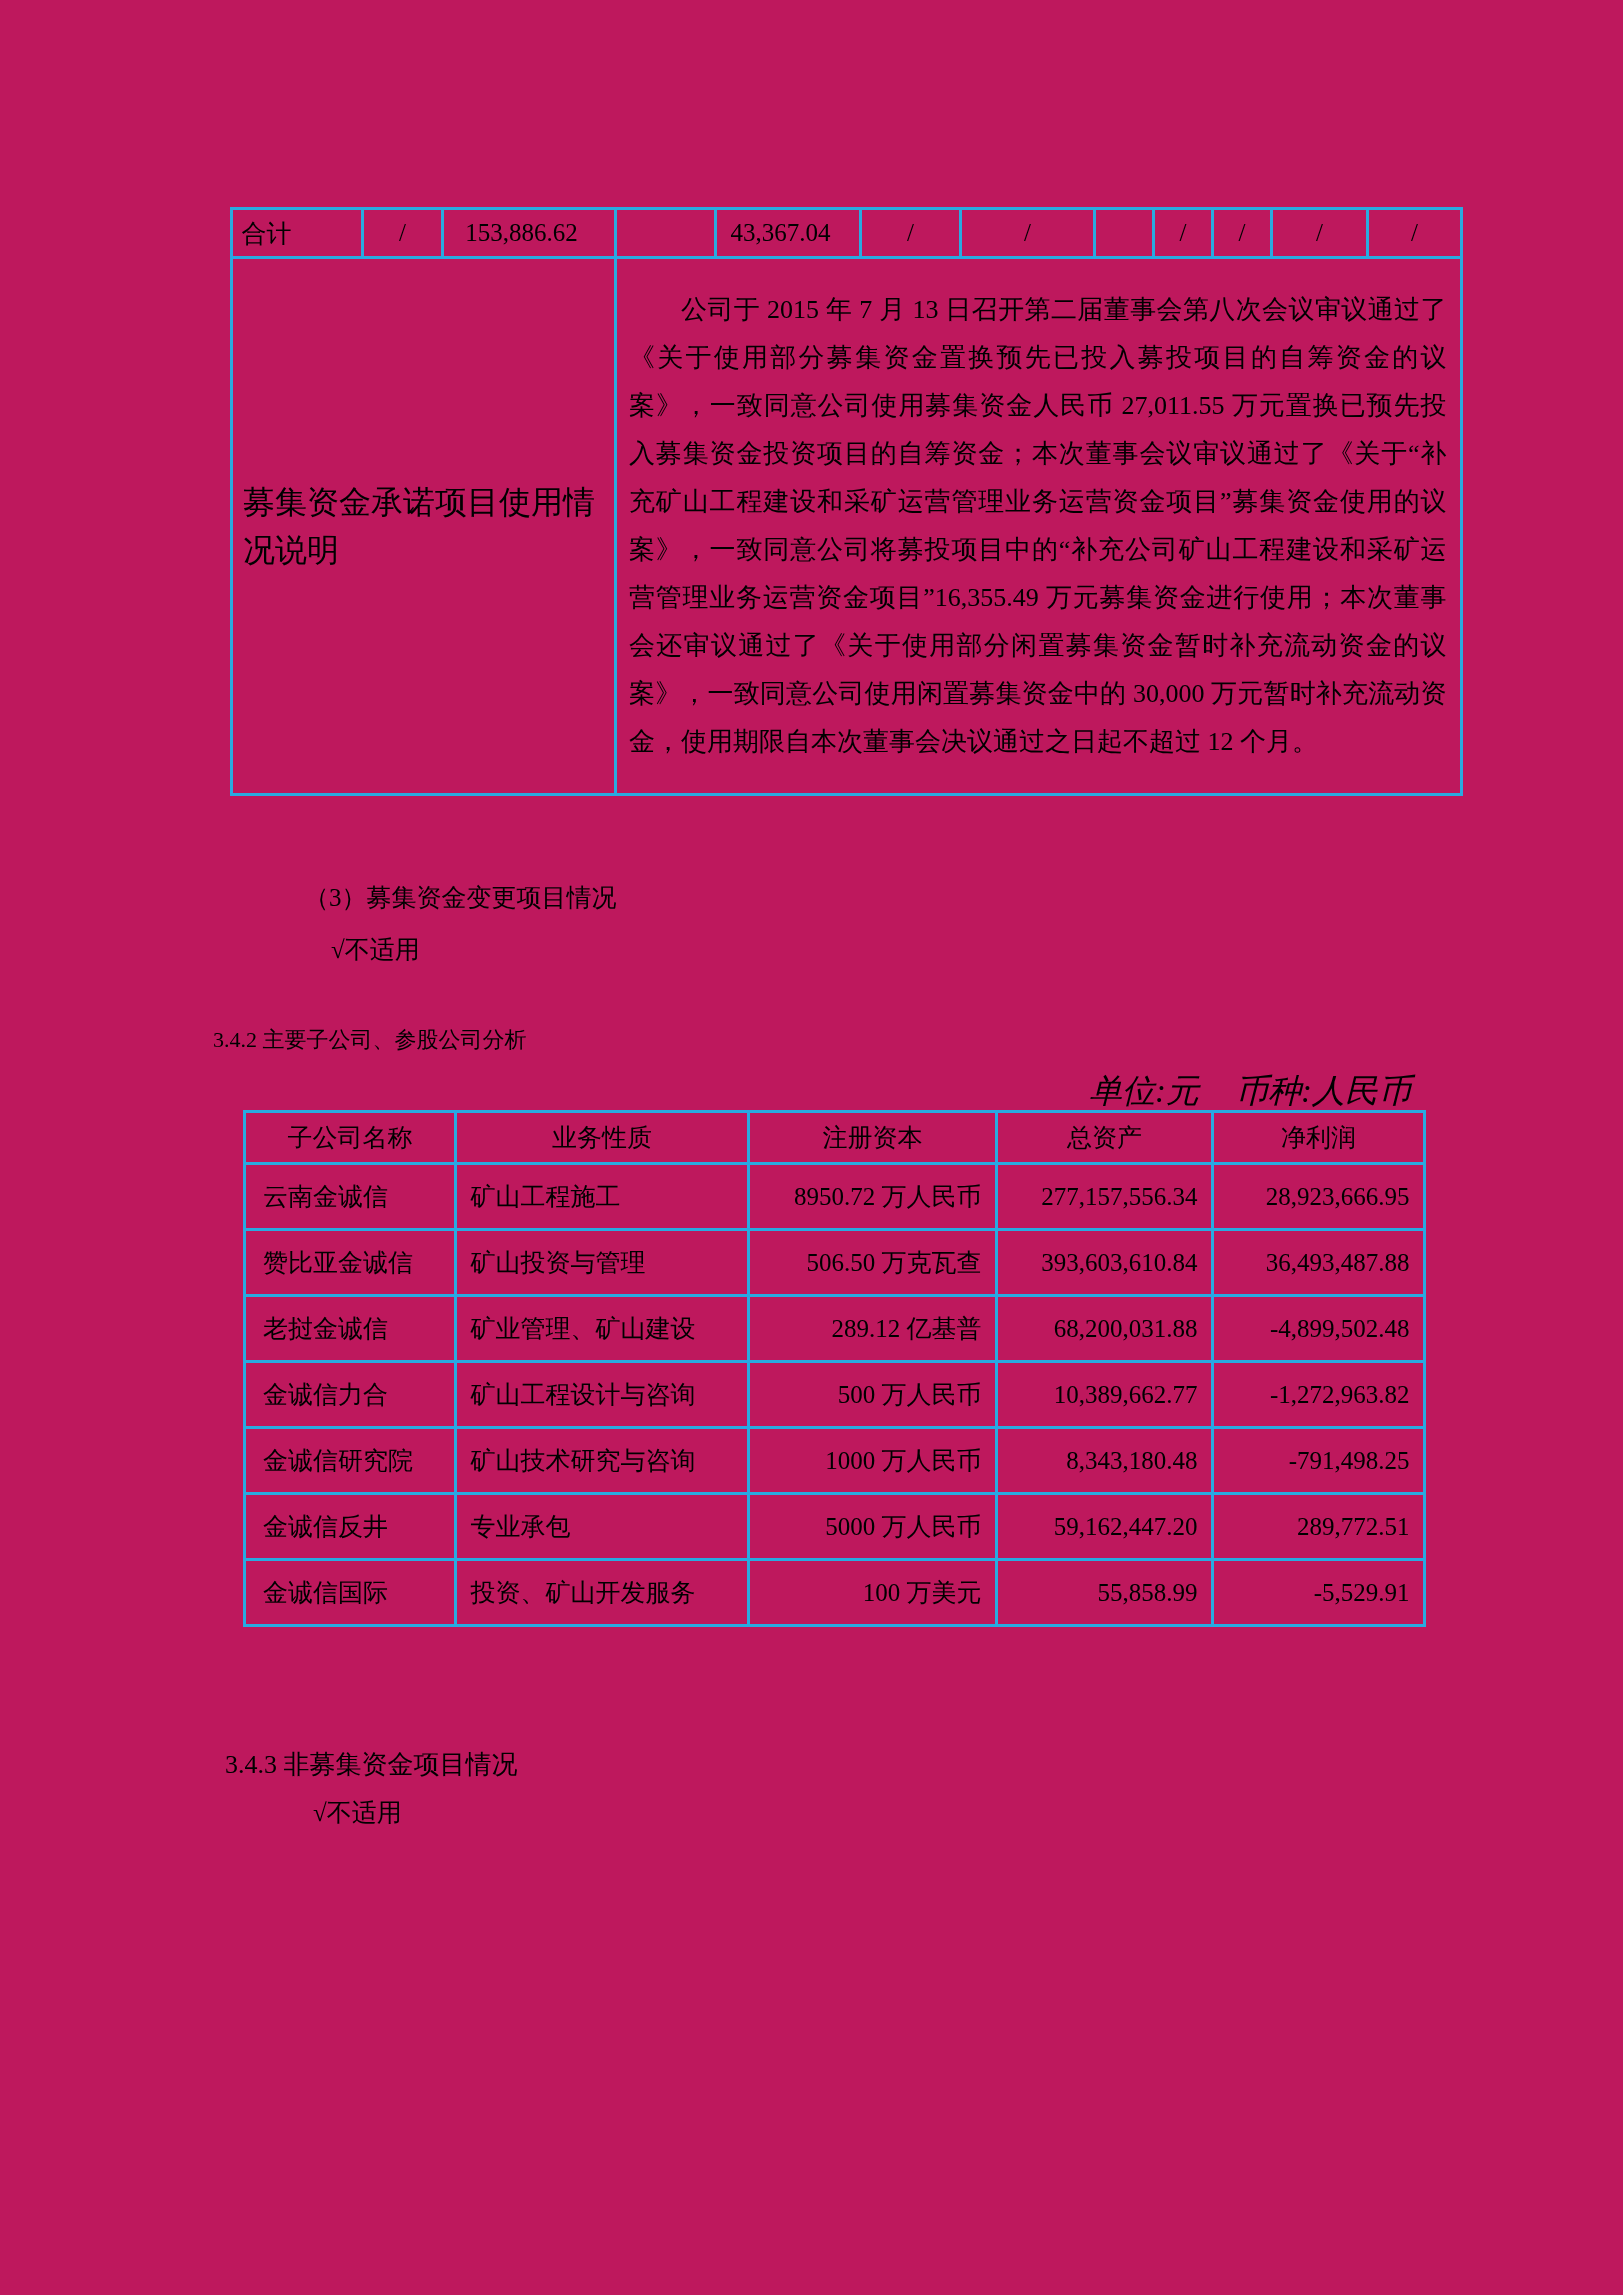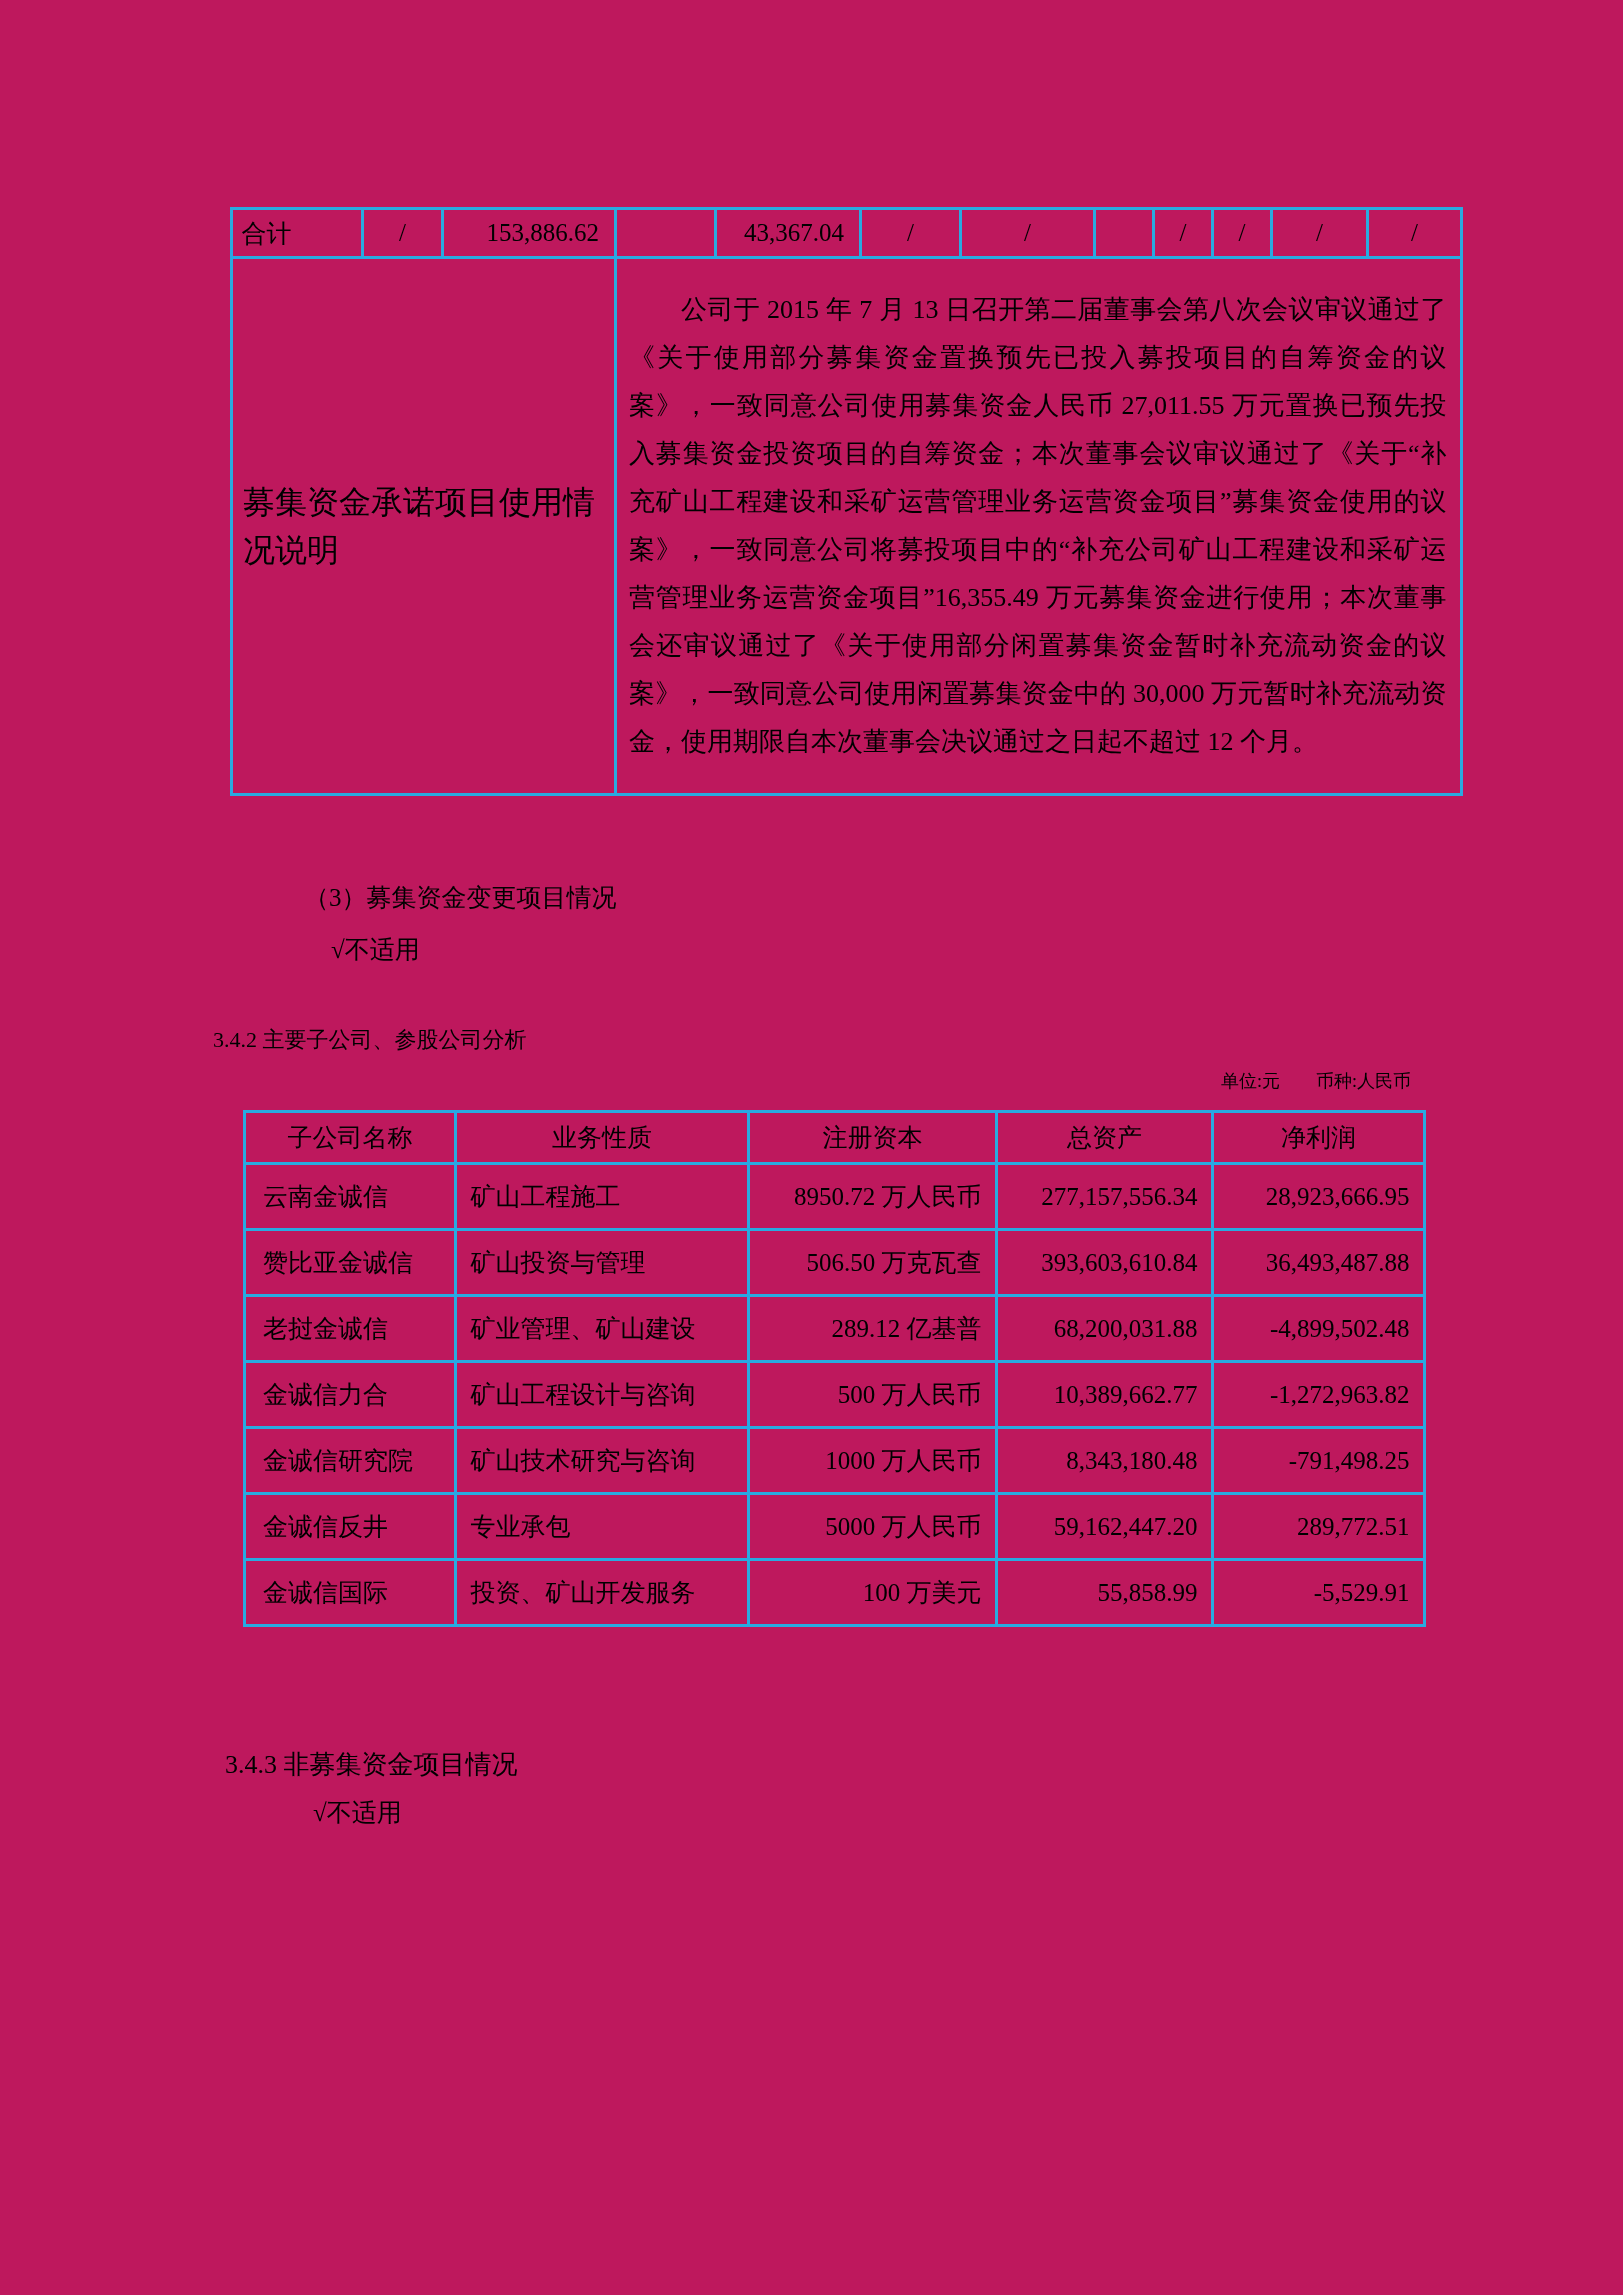--- a/index.html
+++ b/index.html
@@ -13,40 +13,40 @@
     font-family: "Liberation Serif", "DejaVu Serif", serif;
     overflow: hidden;
   }
   table { border-collapse: collapse; table-layout: fixed; }
   td, th { border: 3.4px solid #29aae1; font-weight: normal; }
 
   
   .t1 { position: absolute; left: 230px; top: 207px; width: 1231px; }
   .t1 td { font-size: 25px; height: 49px; white-space: nowrap; overflow: hidden; }
   .t1 .lbl { text-align: left; padding-left: 8.5px; }
-  .t1 .num { text-align: right; padding-right: 15px; }
+  .t1 .num { text-align: center; padding-right: 15px; }
   .t1 .slash { text-align: center; }
   .t1 .note-label {
     font-size: 32px; line-height: 48px; vertical-align: middle;
     padding: 0 15px 0 10px; text-align: left; white-space: normal;
   }
   .t1 .note-body {
     vertical-align: middle; padding: 3.4px 13.5px 3.4px 12px; white-space: normal;
   }
   .t1 .note-body p {
     font-size: 26px; line-height: 48px; text-align: justify; text-indent: 52px;
   }
   .t1 .big-row { height: 537px; }
 
   
   .line { position: absolute; font-size: 25px; white-space: nowrap; }
   .h-item3   { left: 304px; top: 881px; }
   .h-item3na { left: 331px; top: 933px; }
   .h-342     { left: 213px; top: 1025px; font-size: 22px; }
-  .unit-line { left: 243px; top: 1069px; width: 1168px; text-align: right; font-size: 18px; }
+  .unit-line { left: 243px; top: 1069px; width: 1168px; text-align: right; font-size: 33px; font-style: italic; }
   .unit-line .gap { display: inline-block; width: 36px; }
   .h-343     { left: 225px; top: 1747px; font-size: 26px; }
   .h-343na   { left: 313px; top: 1796px; }
 
   
   .t2 { position: absolute; left: 243px; top: 1110px; width: 1180px; }
   .t2 th { font-size: 25px; height: 52px; text-align: center; }
   .t2 td { font-size: 25px; height: 66px; white-space: nowrap; overflow: hidden; }
   .t2 .c-name { text-align: left; padding-left: 17px; }
   .t2 .c-biz  { text-align: left; padding-left: 13.5px; }

